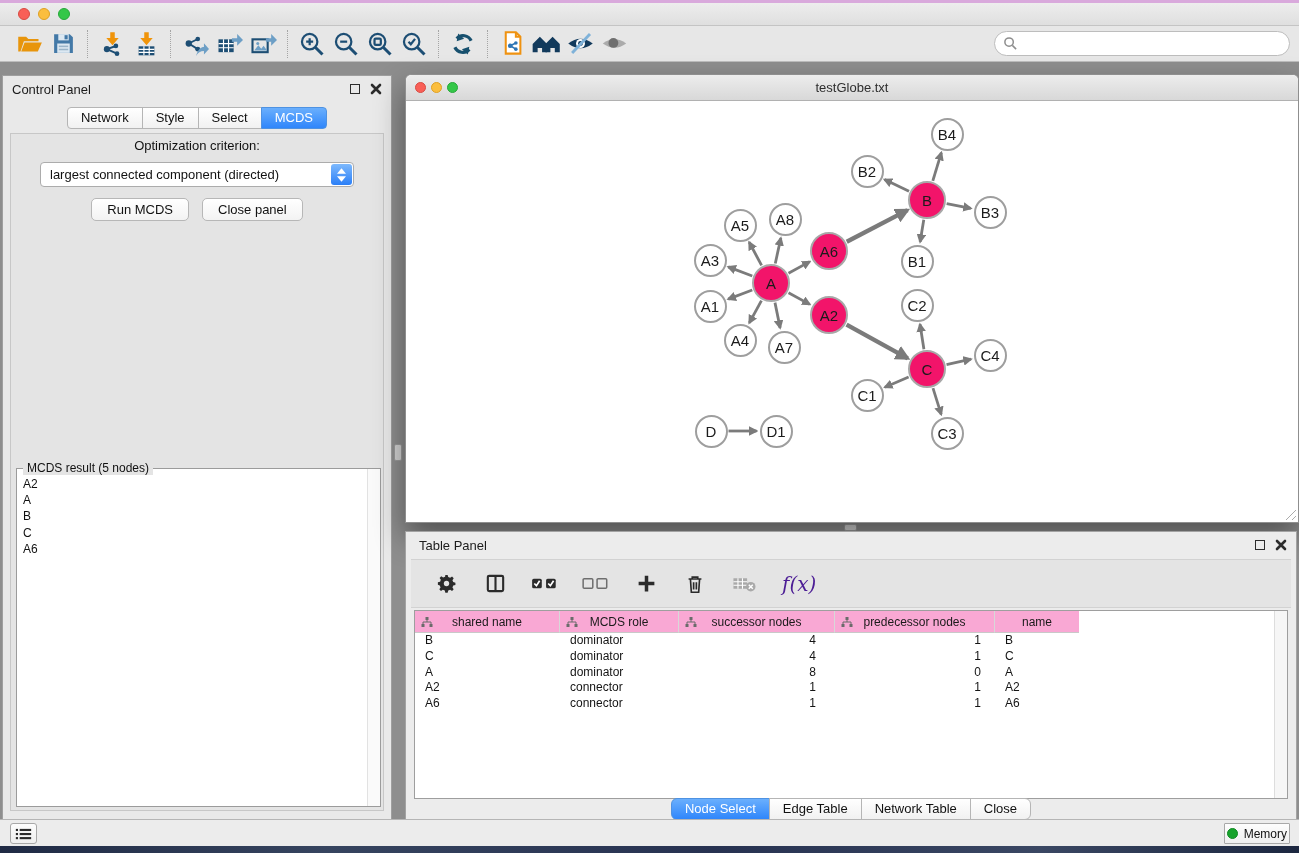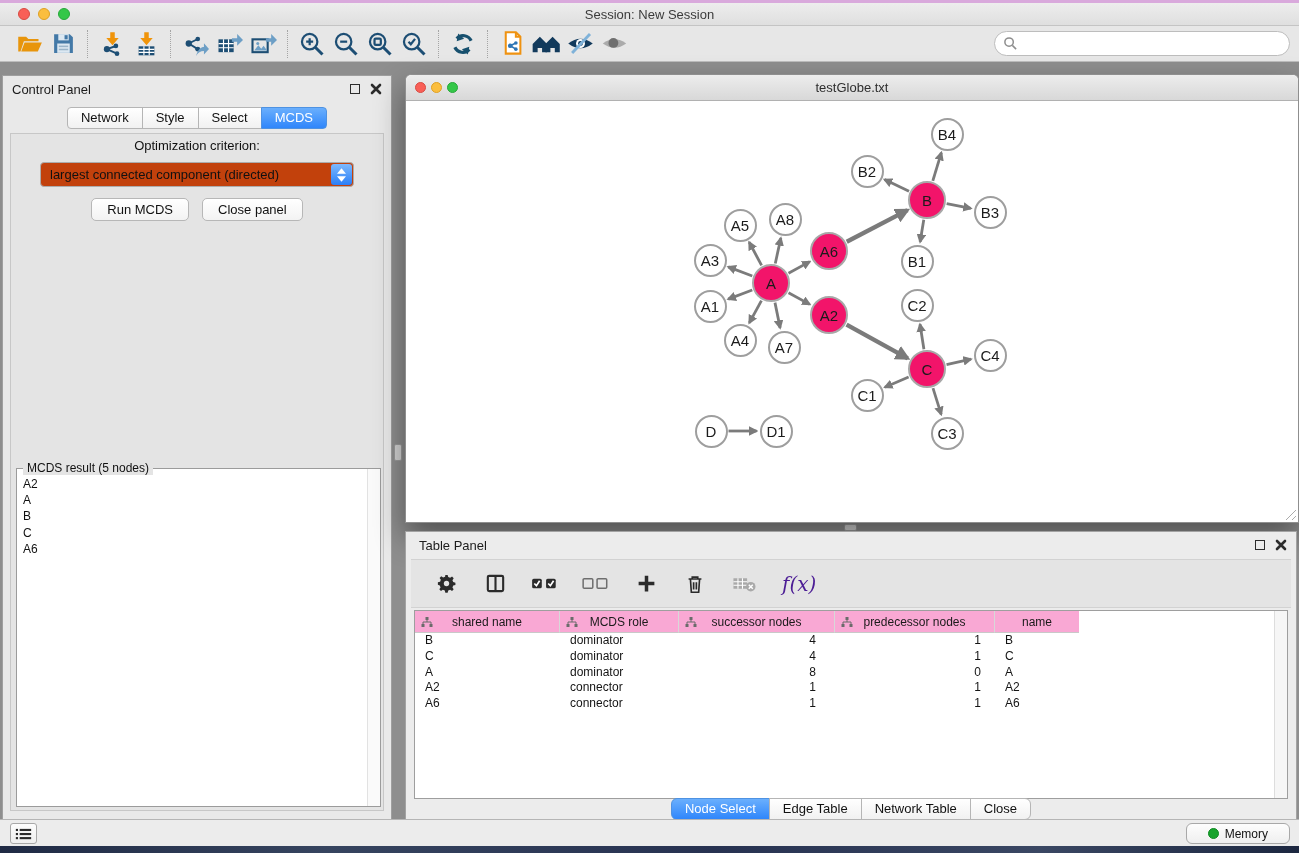--- a/index.html
+++ b/index.html
@@ -45,21 +45,21 @@
   .cp-tabs, .tp-tabs { display:flex; justify-content:center; }
   .cp-tabs { margin-top:5px; }
   .seg-tab { height:22px; line-height:20px; padding:0 13px; font-size:13px; color:#111;
     background:linear-gradient(#ffffff,#f1f1f1); border:1px solid #b5b5b5; margin-left:-1px; cursor:default; }
   .seg-tab:first-child { border-radius:4px 0 0 4px; margin-left:0; }
   .seg-tab:last-child { border-radius:0 4px 4px 0; }
   .seg-tab.active { background:linear-gradient(#6aaffd,#2f86fb); border-color:#4e92e2; color:#fff; }
   .cp-body { position:absolute; left:7px; right:7px; top:57px; bottom:8px;
     background:#e4e4e4; border:1px solid #c7c7c7; }
   .criterion-label { text-align:center; margin-top:4px; font-size:13px; color:#111; }
-  .dropdown { position:relative; width:314px; height:25px; margin:9px auto 0 auto; background:#c2410c;
+  .dropdown { position:relative; width:314px; height:25px; margin:9px auto 0 auto; background:#ffffff;
     border:1px solid #acacac; border-radius:4px; font-size:13px; color:#111; line-height:23px;
     padding-left:9px; }
   .dropdown .stepper { position:absolute; right:1px; top:1px; width:21px; height:21px; border-radius:3px;
     background:linear-gradient(#7db9fd,#2b7ff7); display:flex; flex-direction:column;
     align-items:center; justify-content:center; gap:2px; }
   .cp-buttons { display:flex; justify-content:center; gap:13px; margin-top:11px; }
   .mac-btn { height:23px; padding:0 15px; font-size:13px; color:#111; background:linear-gradient(#ffffff,#f3f3f3);
     border:1px solid #b7b7b7; border-radius:5px; cursor:default; font-family:"Liberation Sans",sans-serif; }
   .result-fieldset { position:absolute; left:5px; right:2px; top:334px; bottom:3px;
     border:1px solid #9b9b9b; background:#fff; }
@@ -113,40 +113,39 @@
   .tp-tabs { position:absolute; left:0; right:0; bottom:2px; height:23px; }
   .tp-tabs .seg-tab:first-child { border-radius:6px 0 0 6px; }
   .tp-tabs .seg-tab:last-child { border-radius:0 6px 6px 0; }
 
   
   .status-bar { position:absolute; left:0; top:819px; width:100%; height:27px; background:#ececec;
     border-top:1px solid #b5b5b5; }
   .list-btn { position:absolute; left:10px; top:3px; width:27px; height:21px;
     background:linear-gradient(#fdfdfd,#efefef); border:1px solid #a8a8a8; border-radius:3px;
     display:flex; align-items:center; justify-content:center; }
-  .memory-btn { position:absolute; right:9px; top:3px; height:21px; padding:0 21px;
-    background:linear-gradient(#fdfdfd,#efefef); border:1px solid #a8a8a8; border-radius:6px;
+  .memory-btn { position:absolute; right:9px; top:3px; height:21px; padding:0 2px;
+    background:linear-gradient(#fdfdfd,#efefef); border:1px solid #a8a8a8; border-radius:1px;
     display:flex; align-items:center; gap:6px; font-size:12px; color:#111; }
   .mem-dot { width:11px; height:11px; border-radius:50%; background:#17a32c; border:1px solid #0f8a22; }
   .wallpaper { position:absolute; left:0; top:846px; width:100%; height:7px;
     background:linear-gradient(90deg,#1f2a44,#36445f 25%,#273251 55%,#3a4763 80%,#1c2740); }
 </style>
 </head>
 <body>
 
 <div class="screen">
   <div class="top-strip"></div>
 
   <div class="app-titlebar">
     <div class="lights">
       <span class="light red"></span>
       <span class="light yellow"></span>
       <span class="light green"></span>
     </div>
-    <div class="app-title">Session: New Session</div>
   </div>
 
   <div class="toolbar">
     <div class="tbtn">
       <svg width="27" height="27" viewBox="0 0 24 24">
         <path d="M2 6 L9 6 L11 8 L20 8 L20 10 L7 10 L4 19 L2 19 Z" fill="#e8950c"></path>
         <path d="M7.6 11 L23 11 L19.4 19 L4.6 19 Z" fill="#e8950c"></path>
       </svg>
     </div>
     <div class="tbtn">

